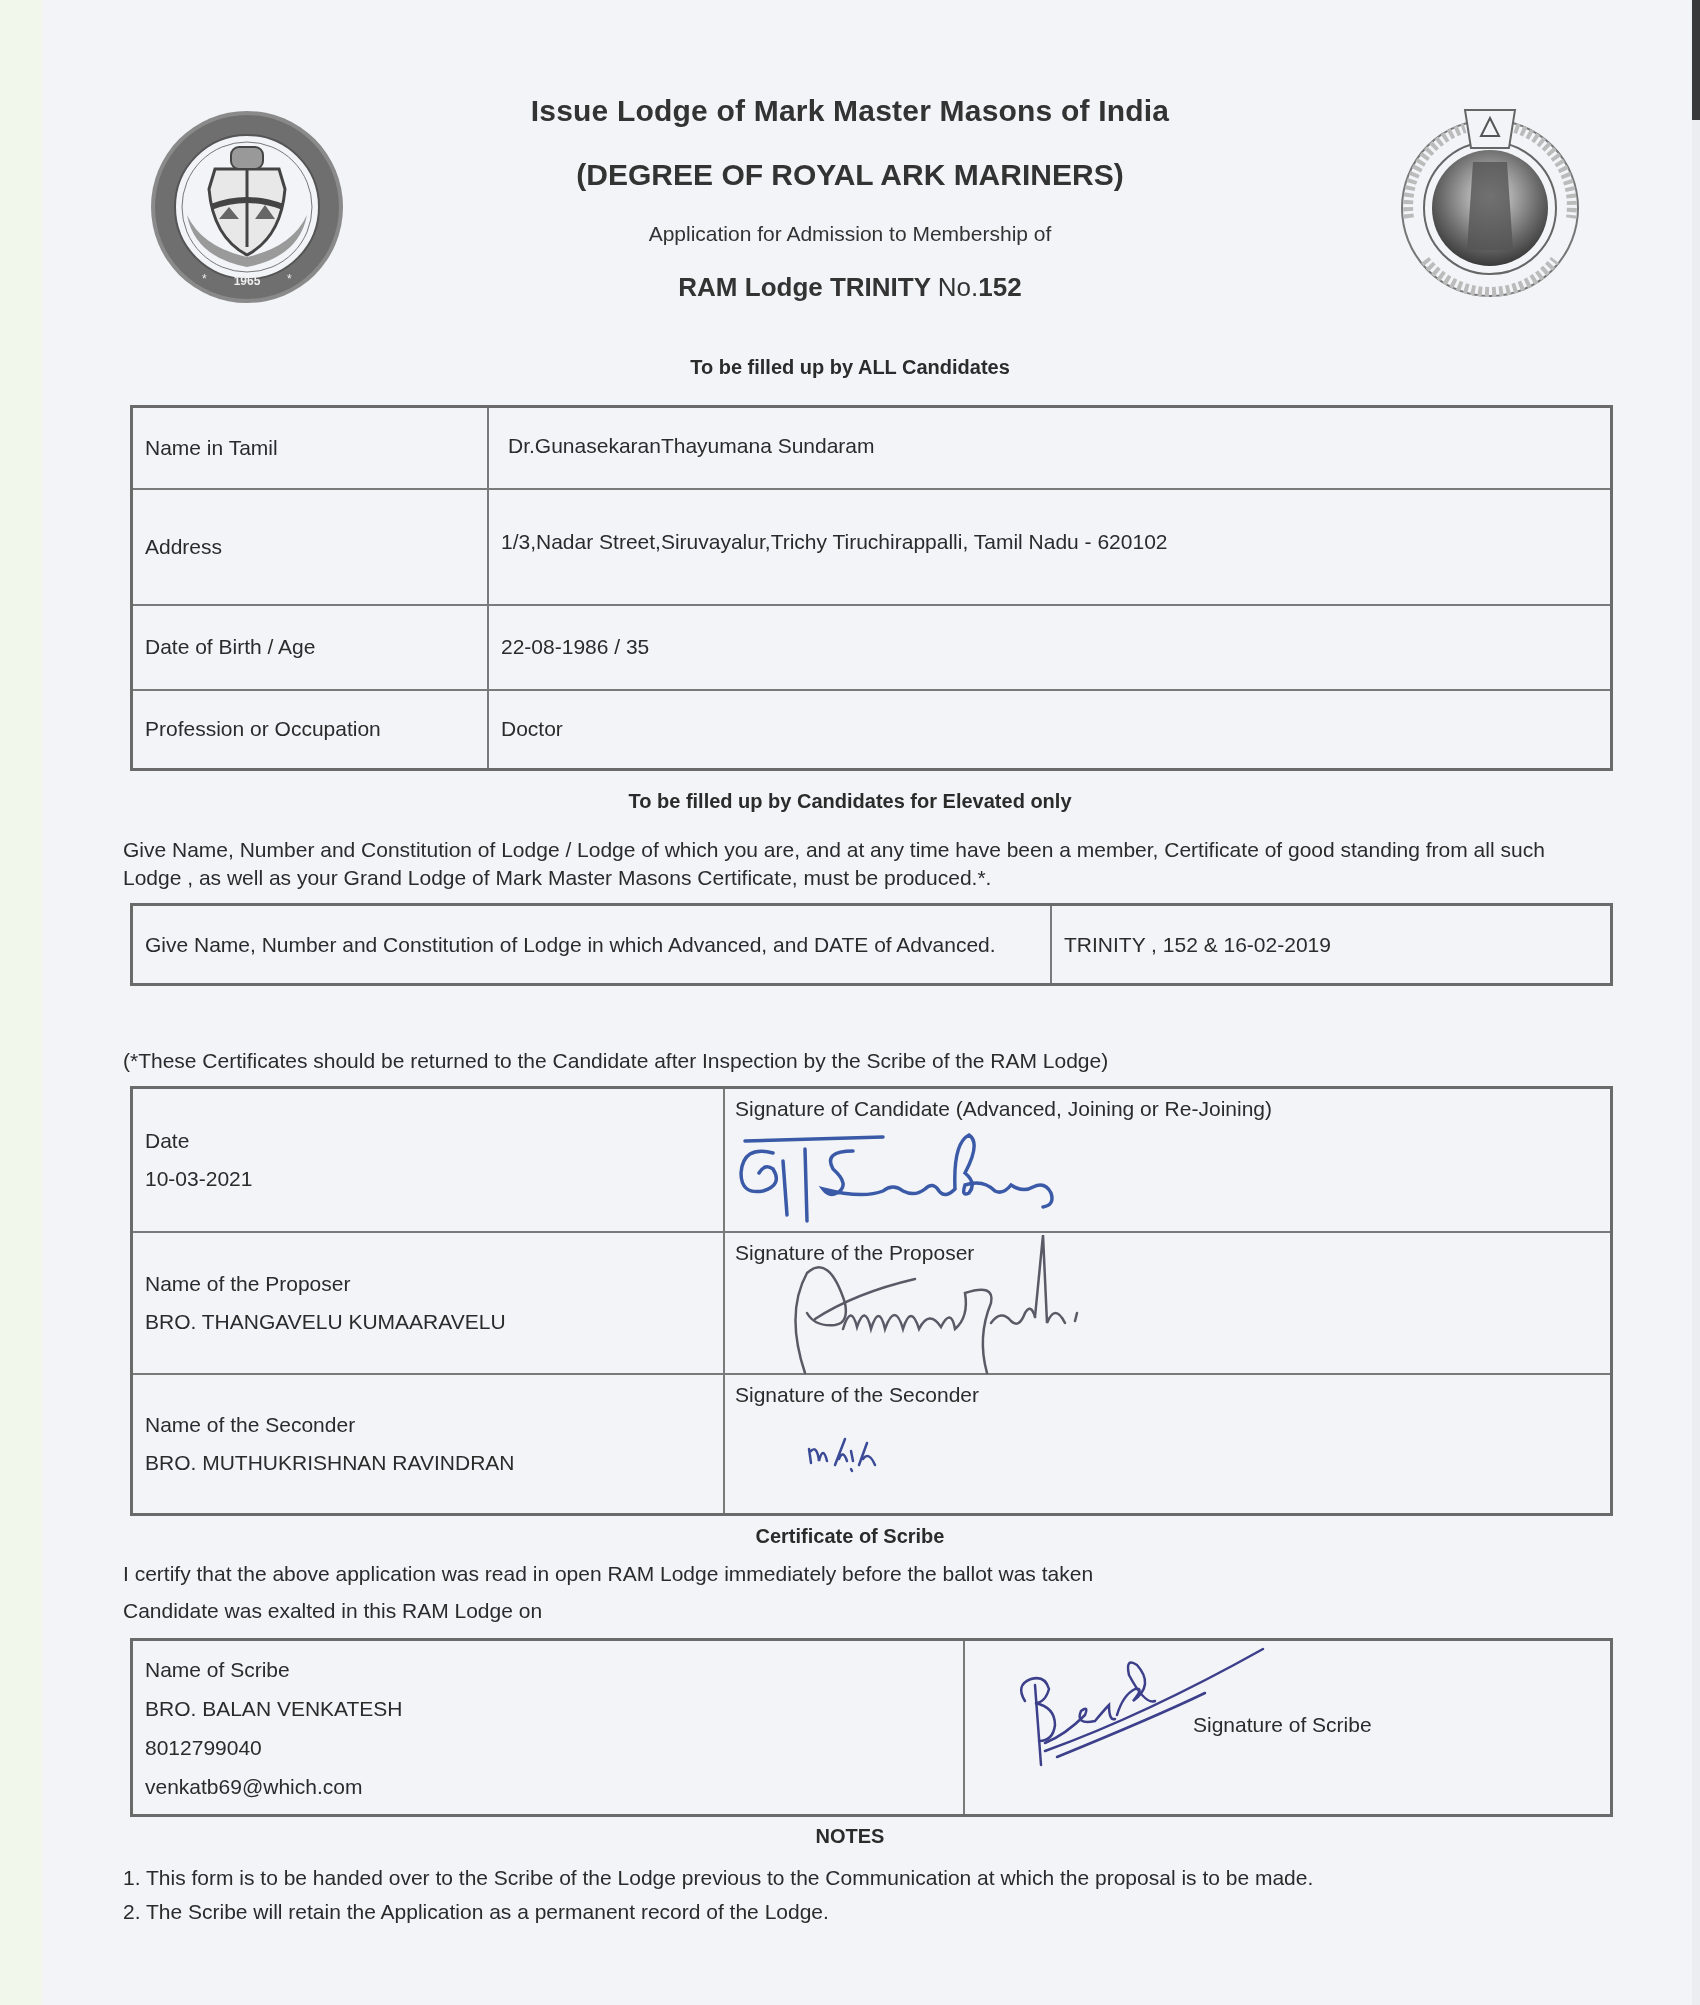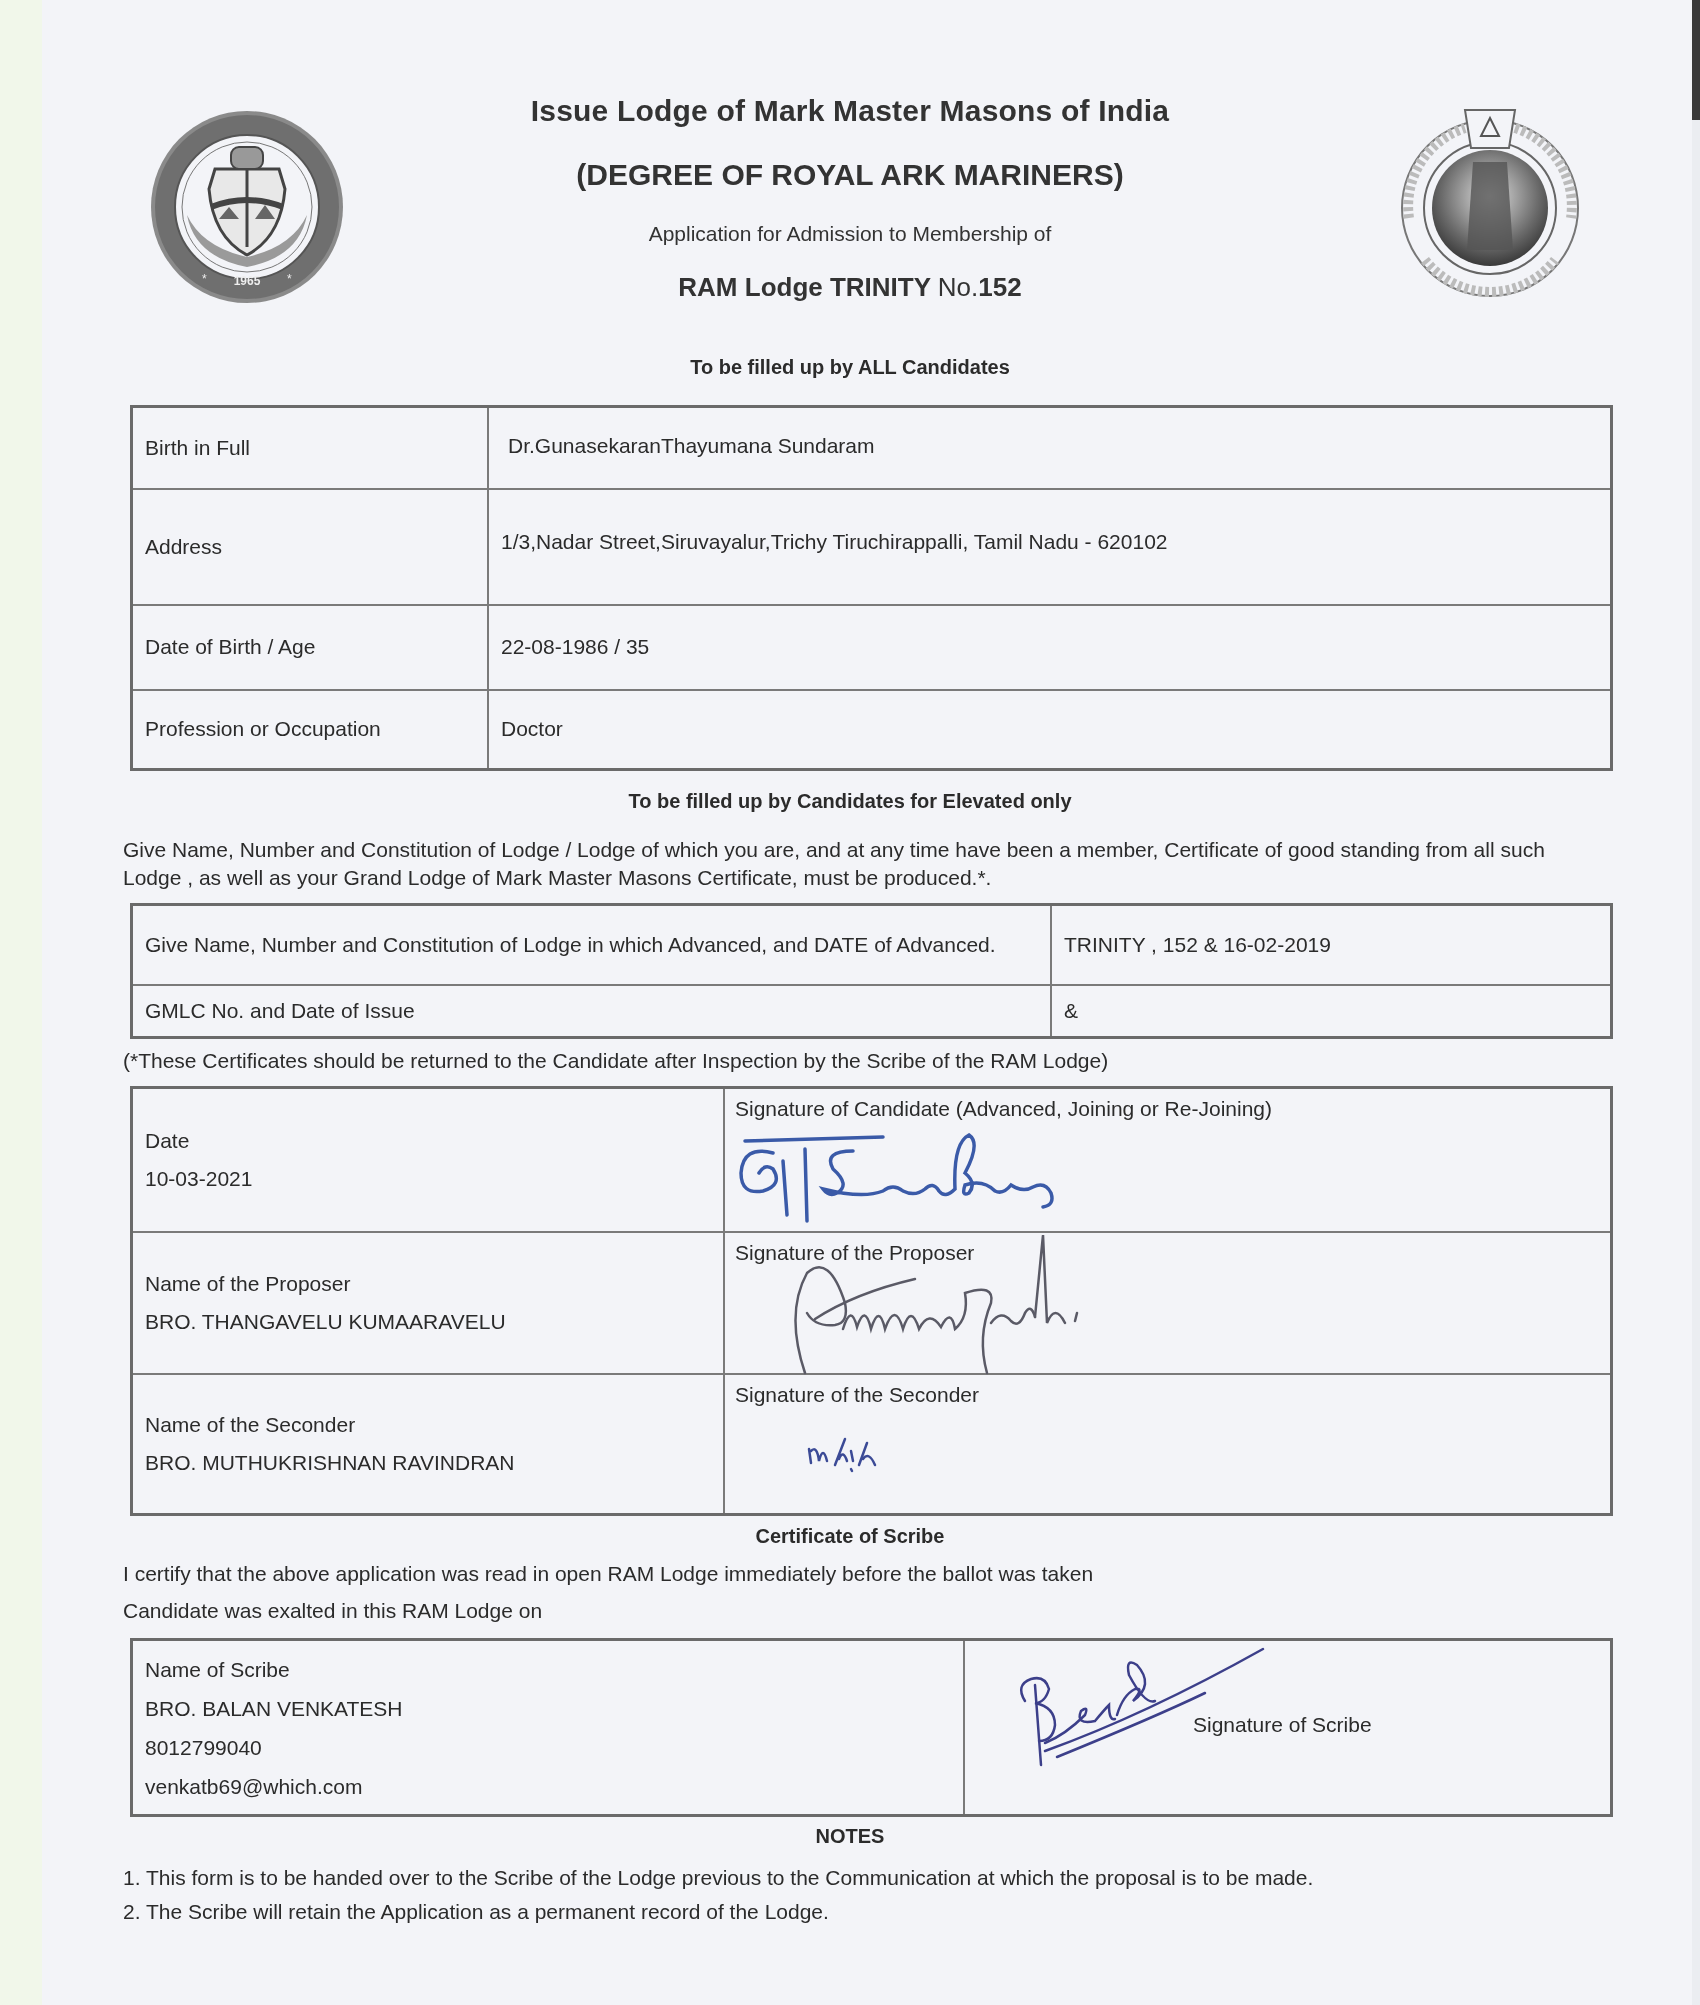--- a/index.html
+++ b/index.html
@@ -77,21 +77,21 @@
 <div class="center lodge">
   <span>RAM Lodge TRINITY</span>
   <span class="no">No.</span><span class="num">152</span>
 </div>
 
 <div class="center section-h" style="top:356px;">To be filled up by ALL Candidates</div>
 
 <table class="form" style="left:130px; top:405px; width:1483px;">
   <tbody>
       <tr style="height:82px;">
-    <td style="width:330px;">Birth in Full</td>
+    <td style="width:330px;">Name in Tamil</td>
     <td style="vertical-align:top; padding-top:26px;padding-left:19px;">Dr.GunasekaranThayumana Sundaram</td>
   </tr>
   <tr style="height:116px;">
     <td>Address</td>
     <td style="vertical-align:top; padding-top:40px;">1/3,Nadar Street,Siruvayalur,Trichy Tiruchirappalli, Tamil Nadu - 620102</td>
   </tr>
   <tr style="height:85px;">
     <td>Date of Birth / Age</td>
     <td>22-08-1986 / 35</td>
   </tr>
@@ -103,24 +103,20 @@
   </table>
 
 <div class="center section-h" style="top:790px;">To be filled up by Candidates for Elevated only</div>
 <div class="para" style="top:836px;">Give Name, Number and Constitution of Lodge / Lodge of which you are, and at any time have been a member, Certificate of good standing from all such Lodge , as well as your Grand Lodge of Mark Master Masons Certificate, must be produced.*.</div>
 
 <table class="form" style="left:130px; top:903px; width:1483px;">
   <tbody>
       <tr style="height:80px;">
     <td style="width:893px; text-align:justify; line-height:27px;">Give Name, Number and Constitution of Lodge in which Advanced, and DATE of Advanced.</td>
     <td>TRINITY , 152 &amp; 16-02-2019</td>
-  </tr>
-  <tr style="height:53px;">
-    <td>GMLC No. and Date of Issue</td>
-    <td>&amp;</td>
   </tr>
 </tbody>
   </table>
 
 <div class="para" style="top:1047px;">(*These Certificates should be returned to the Candidate after Inspection by the Scribe of the RAM Lodge)</div>
 
 <table class="form" style="left:130px; top:1086px; width:1483px;">
   <tbody>
       <tr style="height:144px;">
     <td style="width:566px; line-height:38px;">

